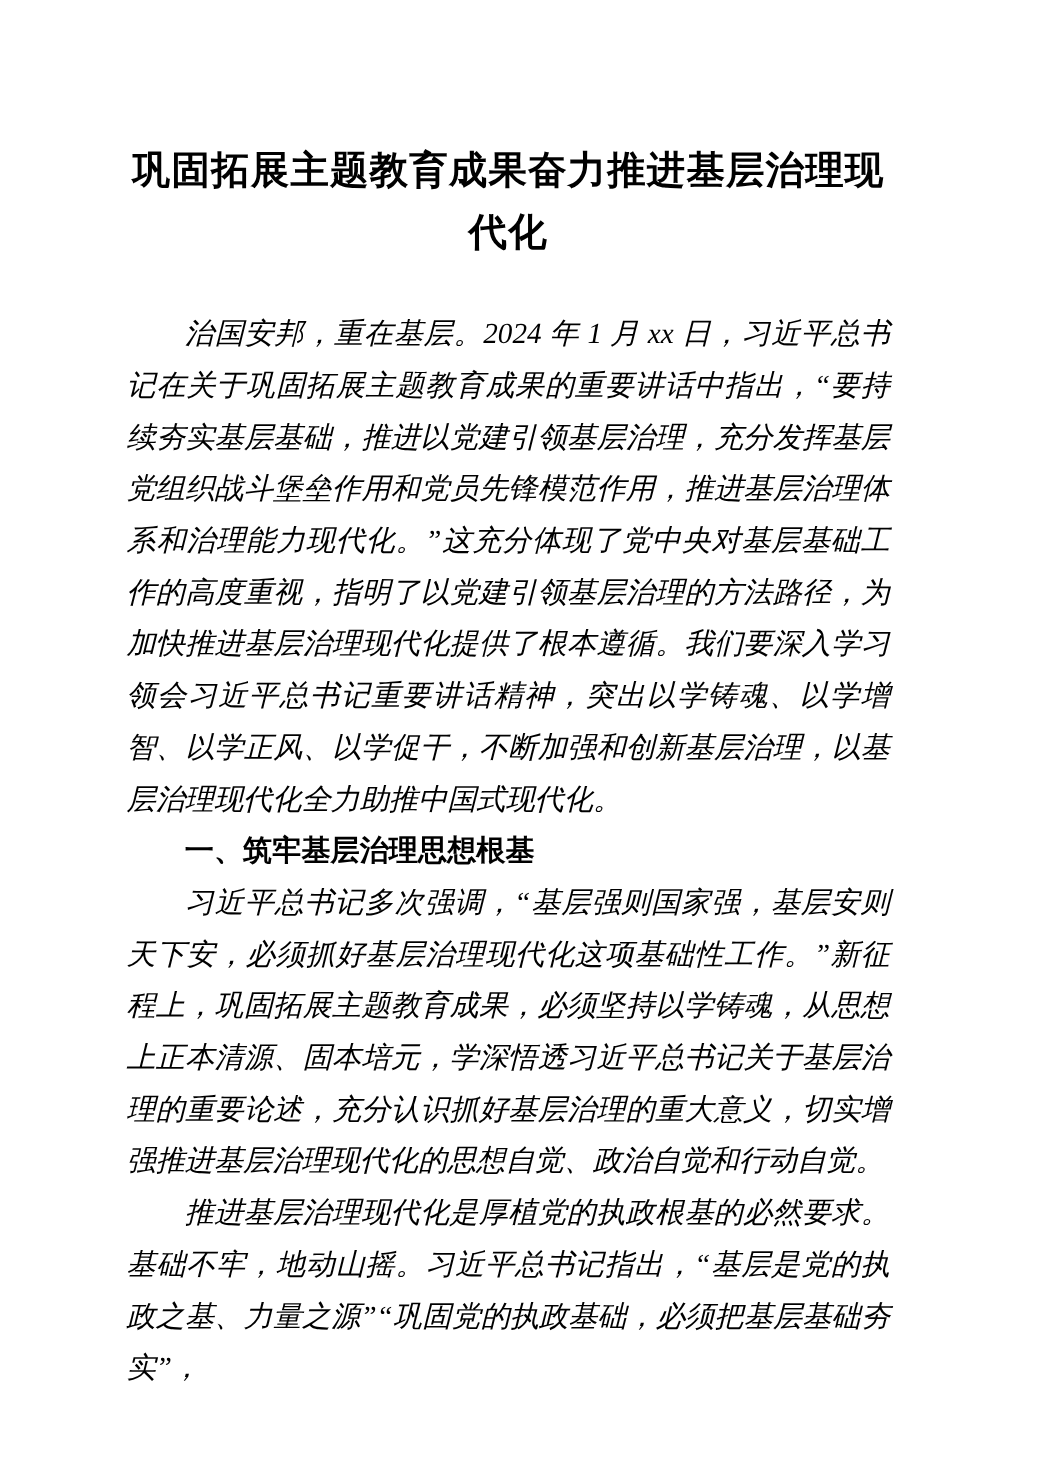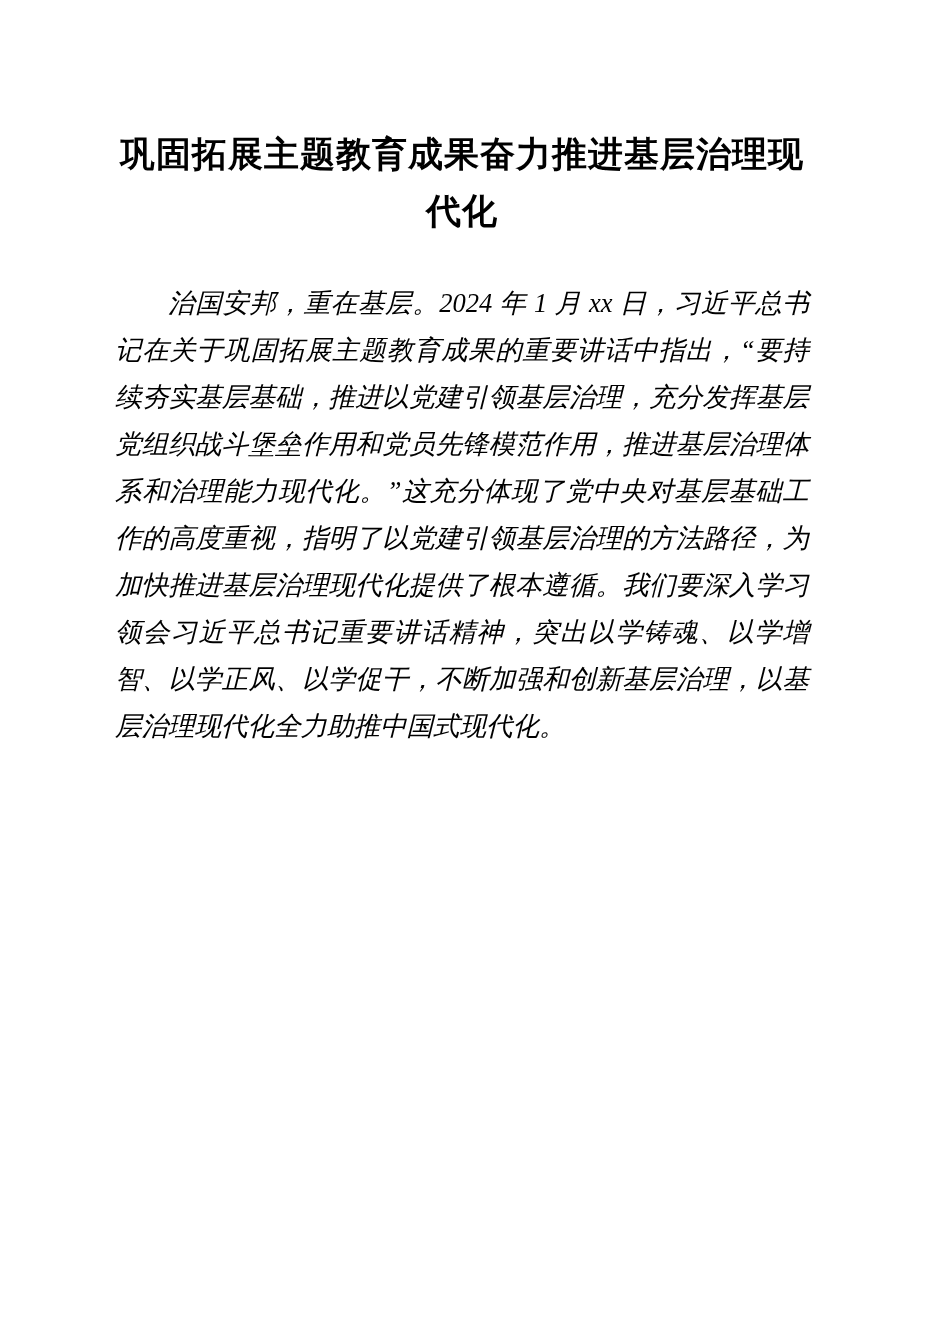--- a/index.html
+++ b/index.html
@@ -45,15 +45,18 @@
   }
 </style>
 </head>
 <body>
 
 <div class="page">
   <h1 class="doc-title">巩固拓展主题教育成果奋力推进基层治理现代化</h1>
 
   <p class="body-para">治国安邦，重在基层。2024 年 1 月 xx 日，习近平总书记在关于巩固拓展主题教育成果的重要讲话中指出，“要持续夯实基层基础，推进以党建引领基层治理，充分发挥基层党组织战斗堡垒作用和党员先锋模范作用，推进基层治理体系和治理能力现代化。”这充分体现了党中央对基层基础工作的高度重视，指明了以党建引领基层治理的方法路径，为加快推进基层治理现代化提供了根本遵循。我们要深入学习领会习近平总书记重要讲话精神，突出以学铸魂、以学增智、以学正风、以学促干，不断加强和创新基层治理，以基层治理现代化全力助推中国式现代化。</p>
 
+  <h2 class="section-heading">一、筑牢基层治理思想根基</h2>
 
+  <p class="body-para">习近平总书记多次强调，“基层强则国家强，基层安则天下安，必须抓好基层治理现代化这项基础性工作。”新征程上，巩固拓展主题教育成果，必须坚持以学铸魂，从思想上正本清源、固本培元，学深悟透习近平总书记关于基层治理的重要论述，充分认识抓好基层治理的重大意义，切实增强推进基层治理现代化的思想自觉、政治自觉和行动自觉。</p>
 
+  <p class="body-para">推进基层治理现代化是厚植党的执政根基的必然要求。基础不牢，地动山摇。习近平总书记指出，“基层是党的执政之基、力量之源”“巩固党的执政基础，必须把基层基础夯实”，</p>
 </div>
 
 </body></html>

